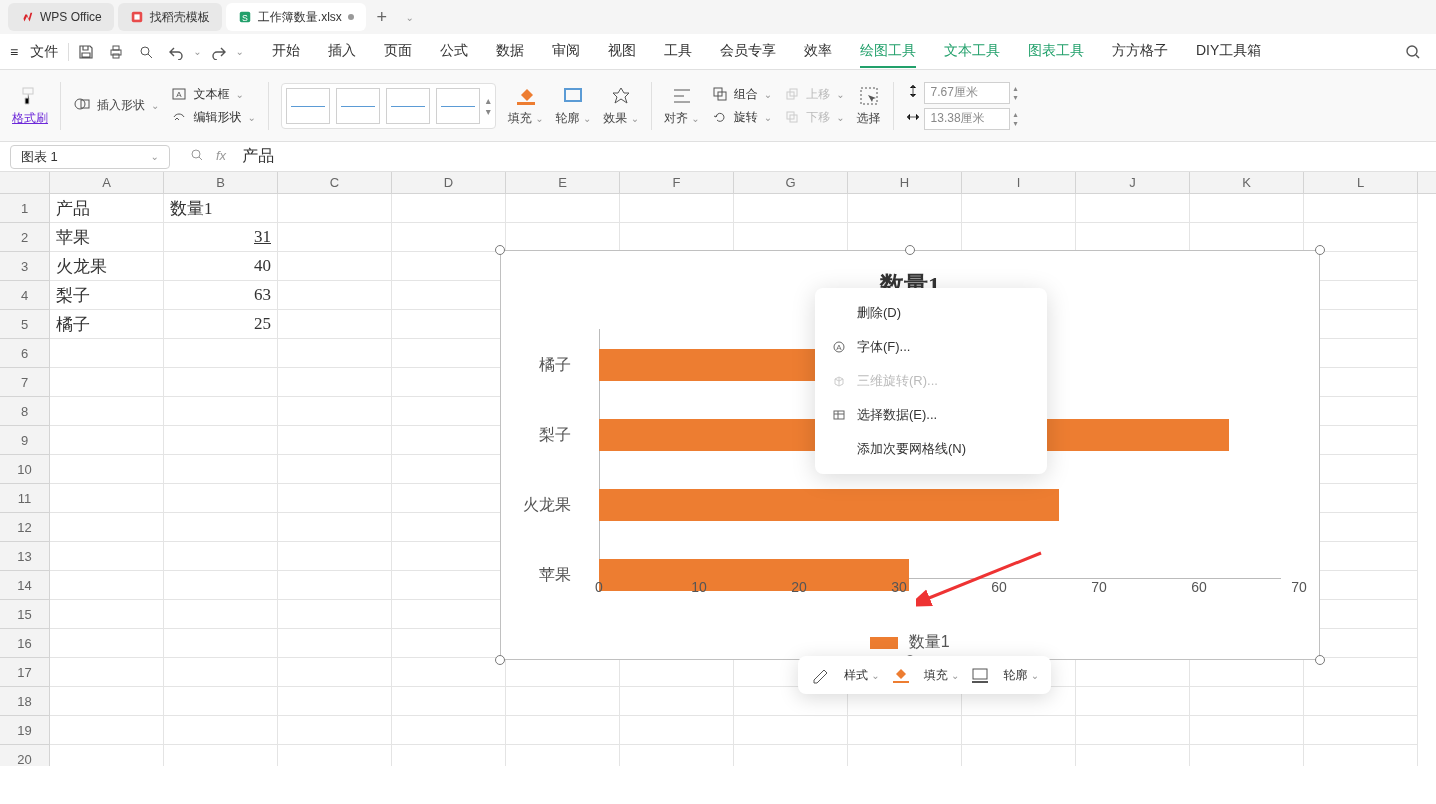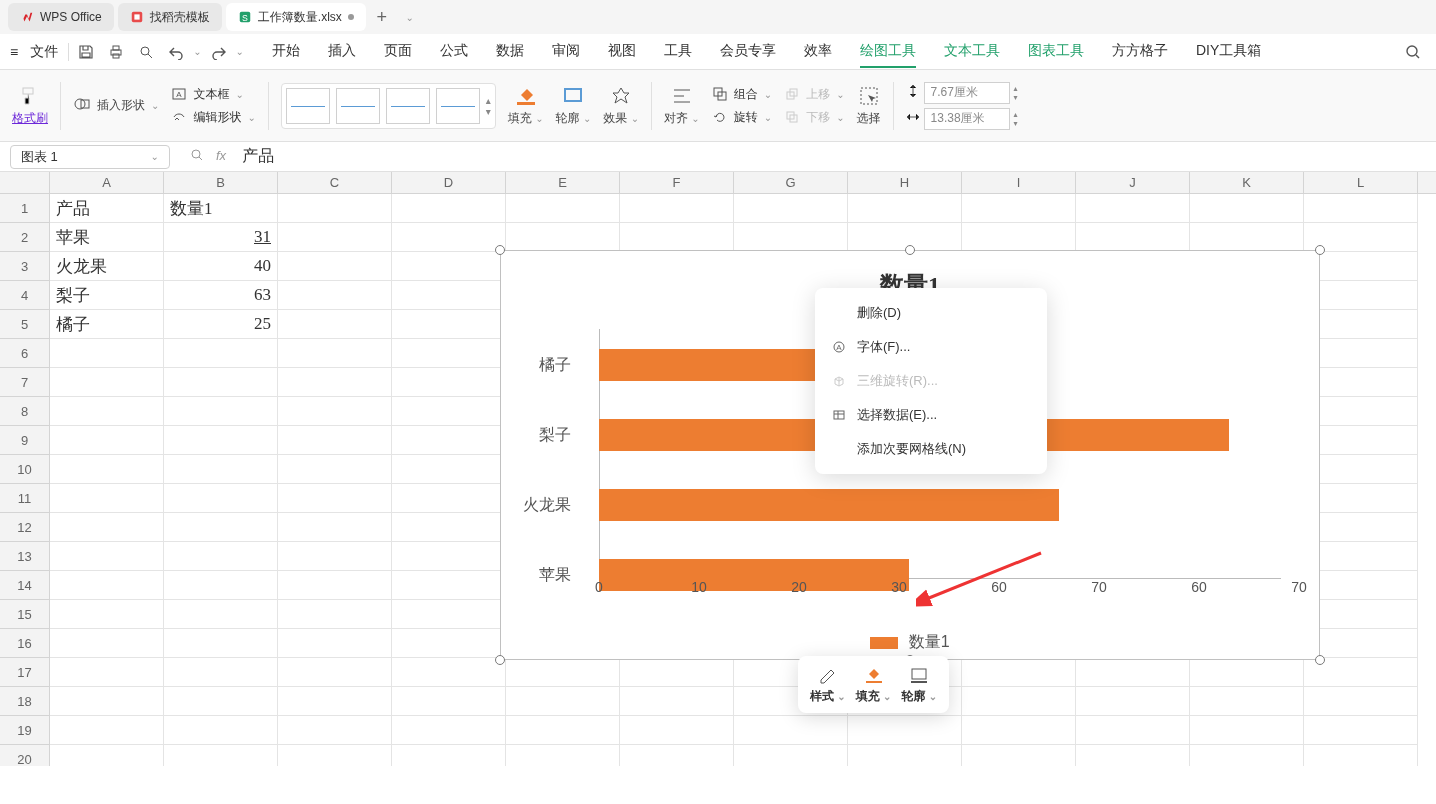--- a/index.html
+++ b/index.html
@@ -80,21 +80,21 @@
 .ctx-item { display:flex; align-items:center; gap:10px; padding:8px 16px; cursor:pointer; color:#333; }
 .ctx-item.disabled { color:#bbb; cursor:default; }
 .ctx-item .ic { width:16px; height:16px; display:inline-flex; align-items:center; justify-content:center; color:#666; }
 .ctx-item.disabled .ic { color:#ccc; }
 
 
 .arrow { position:absolute; pointer-events:none; z-index:200; }
 
 
 .mini-toolbar { position:absolute; display:flex; gap:10px; background:#fff; border-radius:8px; box-shadow:0 4px 20px rgba(0,0,0,0.15); padding:8px 12px; z-index:90; }
-.mini-item { display:flex; flex-direction:column; align-items:center; gap:2px; font-size:12px; cursor:pointer;font-weight:bold; }
+.mini-item { display:flex; flex-direction:row; align-items:center; gap:12px; font-size:12px; cursor:pointer; }
 .mini-icon { width:22px; height:22px; display:flex; align-items:center; justify-content:center; }
 
 .vsep { width:1px; background:#ddd; margin:0 4px; }
 </style>
 </head>
 <body>
 
 <div class="titlebar">
   <div class="app-tab">
     <span class="wps-icon">

